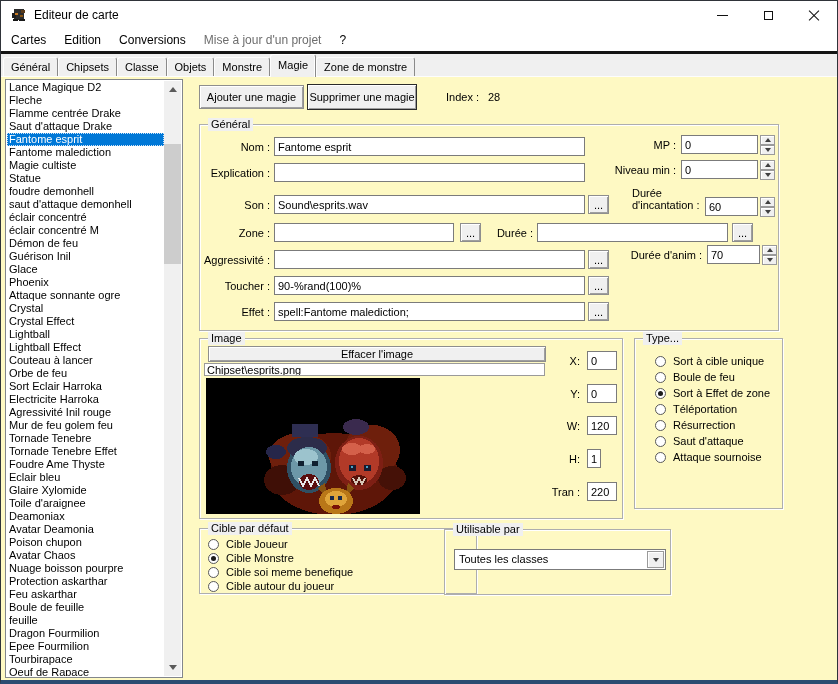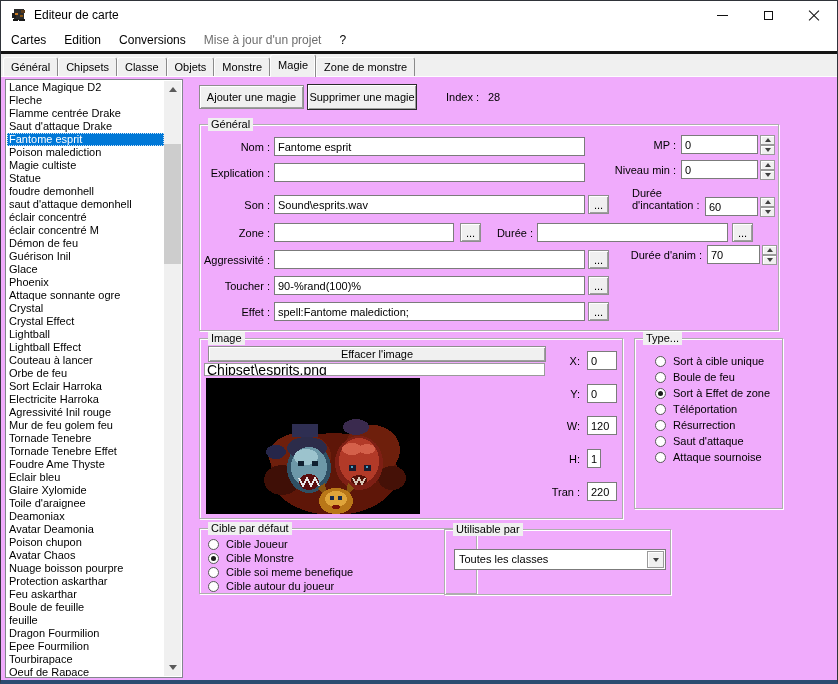--- a/index.html
+++ b/index.html
@@ -41,21 +41,21 @@
   .tab {
     position:relative; display:inline-block; margin-top:2px; height:20px; line-height:19px;
     padding:0 7px; font-size:11px; background:#f0f0f0;
     border:1px solid #8a8a8a; border-bottom:none;
     border-top-color:#fdfdfd; border-left-color:#fdfdfd;
     border-radius:3px 3px 0 0; vertical-align:bottom; z-index:1;
   }
   .tab.active { margin-top:0; height:23px; line-height:20px; z-index:3; box-shadow:-1px 0 0 #fff inset; }
 
   
-  .content { position:absolute; top:75px; left:0; right:0; bottom:0; background:#f0abfc; border-top:1px solid #fdfdfd; z-index:2; }
+  .content { position:absolute; top:75px; left:0; right:0; bottom:0; background:#fef9c3; border-top:1px solid #fdfdfd; z-index:2; }
 
   
   .listbox { position:absolute; left:4px; top:2px; width:178px; height:599px; background:#fff;
     border:1px solid #82868c; }
   .list-items { position:absolute; left:1px; top:1px; right:18px; bottom:1px; overflow:hidden; }
   .list-item { height:13px; line-height:13px; font-size:11px; padding-left:2px; white-space:nowrap; color:#000; }
   .list-item.selected { background:#0078d7; color:#fff; outline:1px dotted #cfe4f7; outline-offset:-1px; }
   .sb { position:absolute; top:1px; right:1px; bottom:1px; width:17px; background:#f0f0f0; }
   .sb-btn { position:absolute; left:0; width:17px; height:17px; display:flex; align-items:center; justify-content:center; }
   .sb-up { top:0; } .sb-down { bottom:0; }
@@ -96,21 +96,21 @@
   .rlabel { font-size:11px; color:#000; white-space:nowrap; }
 
   .rg-position { position:absolute; left:8px; top:10px; right:2px; }
   .rg-position .radio-row { height:18px; }
   .rg-type { position:absolute; left:20px; top:14px; right:2px; }
   .rg-type .radio-row { height:16px; }
   .rg-cible { position:absolute; left:8px; top:8px; right:2px; }
   .rg-cible .radio-row { height:14px; }
 
   
-  .path-field { position:absolute; background:#fff; border:1px solid #9a9a9a; font-size:14px; line-height:13px; padding-left:2px; overflow:hidden; white-space:nowrap; }
+  .path-field { position:absolute; background:#fff; border:1px solid #9a9a9a; font-size:11px; line-height:13px; padding-left:2px; overflow:hidden; white-space:nowrap; }
   .img-canvas { position:absolute; left:6px; top:39px; width:214px; height:136px; background:#000; }
 
   
   .combo { position:absolute; background:#fff; border:1px solid #7b7b7b; }
   .combo-text { position:absolute; left:4px; top:0; right:20px; height:100%; font-size:11px; line-height:19px; white-space:nowrap; overflow:hidden; }
   .combo-btn { position:absolute; right:1px; top:1px; bottom:1px; width:17px; background:#f0f0f0; border:1px solid #9a9a9a;
     box-shadow:inset 1px 1px 0 #fff; display:flex; align-items:center; justify-content:center; }
 </style>
 </head>
 <body>
@@ -154,21 +154,21 @@
 
   <div class="content">
 
     <div class="listbox">
       <div class="list-items">
           <div class="list-item">Lance Magique D2</div>
           <div class="list-item">Fleche</div>
           <div class="list-item">Flamme centrée Drake</div>
           <div class="list-item">Saut d'attaque Drake</div>
           <div class="list-item selected">Fantome esprit</div>
-          <div class="list-item">Poison malediction</div>
+          <div class="list-item">Fantome malediction</div>
           <div class="list-item">Magie cultiste</div>
           <div class="list-item">Statue</div>
           <div class="list-item">foudre demonhell</div>
           <div class="list-item">saut d'attaque demonhell</div>
           <div class="list-item">éclair concentré</div>
           <div class="list-item">éclair concentré M</div>
           <div class="list-item">Démon de feu</div>
           <div class="list-item">Guérison Inil</div>
           <div class="list-item">Glace</div>
           <div class="list-item">Phoenix</div>

